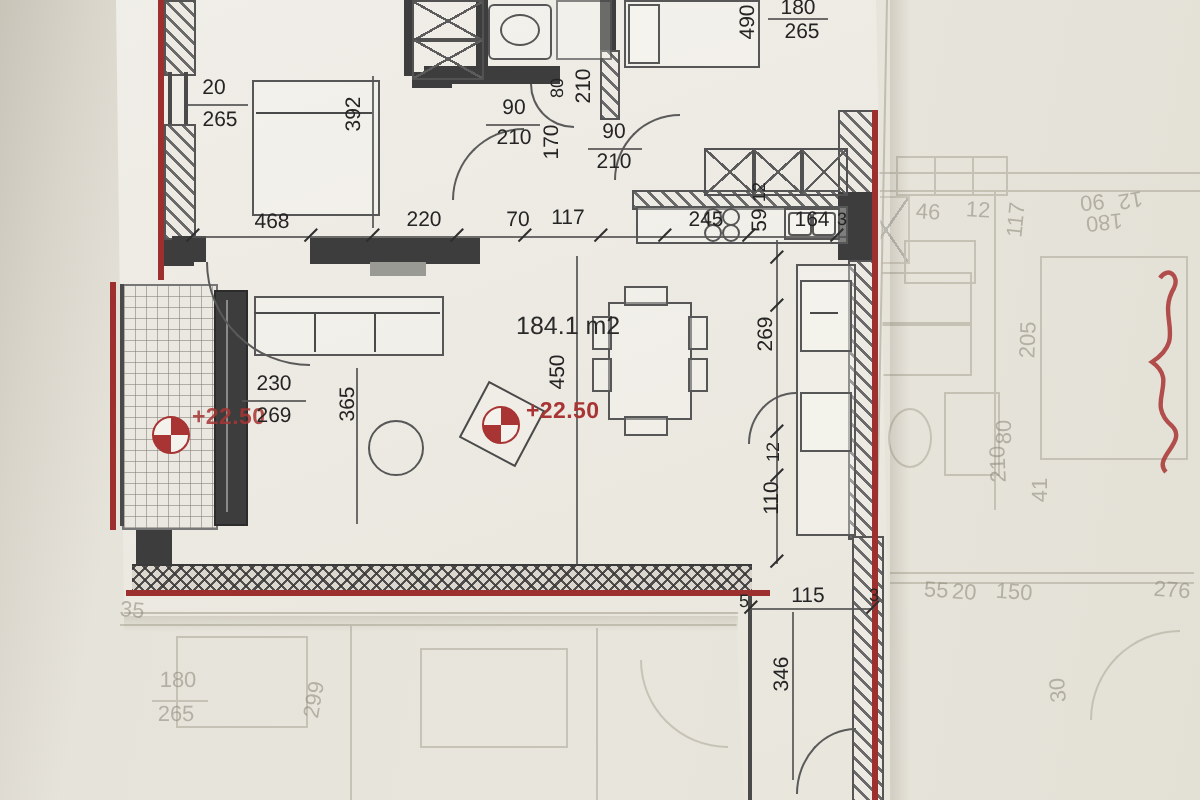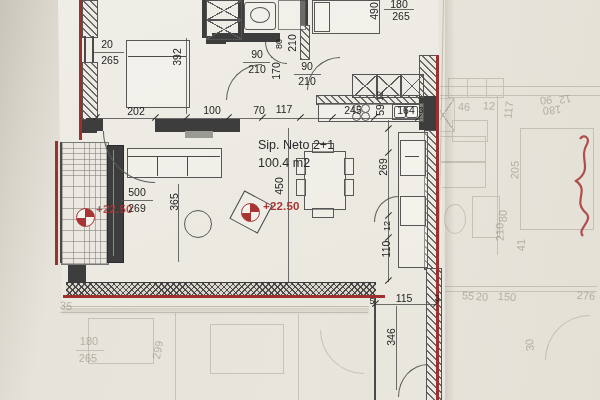--- a/index.html
+++ b/index.html
@@ -197,47 +197,46 @@
   <div class="abs tick" style="left:384px;top:280px;transform:rotate(-45deg);"></div>
   <div class="abs tick" style="left:371px;top:303px;transform:rotate(-45deg);"></div>
   <div class="abs tick" style="left:432px;top:303px;transform:rotate(-45deg);"></div>
 
   <div class="abs marker" style="left:76px;top:208px;"></div>
   <div class="abs red-text" style="left:96px;top:203px;opacity:.85;">+22.50</div>
   <div class="abs msq" style="left:235px;top:196px;width:30px;height:30px;"></div>
   <div class="abs marker" style="left:241px;top:203px;"></div>
   <div class="abs red-text" style="left:263px;top:200px;">+22.50</div>
 
-  <div class="abs room-name" style="left:258px;top:138px;">Sip. Neto 2+1</div>
-  <div class="abs room-name" style="left:258px;top:156px;">100.4 m2</div>
+  <div class="abs room-name" style="left:258px;top:156px;">184.1 m2</div>
 
   <div class="abs" id="ann-main" style="left:0;top:0;width:600px;height:400px;pointer-events:none;">
       <span class="dim" style="left: 107px; top: 44px; transform: translate(-50%, -50%);">20</span>
       <span class="dim" style="left: 110px; top: 60px; transform: translate(-50%, -50%);">265</span>
       <span class="dim" style="left: 177px; top: 57px; transform: translate(-50%, -50%) rotate(-90deg);">392</span>
-      <span class="dim" style="left: 136px; top: 111px; transform: translate(-50%, -50%);">202</span>
-      <span class="dim" style="left: 212px; top: 110px; transform: translate(-50%, -50%);">100</span>
+      <span class="dim" style="left: 136px; top: 111px; transform: translate(-50%, -50%);">468</span>
+      <span class="dim" style="left: 212px; top: 110px; transform: translate(-50%, -50%);">220</span>
       <span class="dim" style="left: 259px; top: 110px; transform: translate(-50%, -50%);">70</span>
       <span class="dim" style="left: 284px; top: 109px; transform: translate(-50%, -50%);">117</span>
       <span class="dim" style="left: 257px; top: 54px; transform: translate(-50%, -50%);">90</span>
       <span class="dim" style="left: 257px; top: 69px; transform: translate(-50%, -50%);">210</span>
       <span class="dim sm" style="left: 279px; top: 44px; transform: translate(-50%, -50%) rotate(-90deg);">80</span>
       <span class="dim" style="left: 292px; top: 43px; transform: translate(-50%, -50%) rotate(-90deg);">210</span>
       <span class="dim" style="left: 276px; top: 71px; transform: translate(-50%, -50%) rotate(-90deg);">170</span>
       <span class="dim" style="left: 307px; top: 66px; transform: translate(-50%, -50%);">90</span>
       <span class="dim" style="left: 307px; top: 81px; transform: translate(-50%, -50%);">210</span>
       <span class="dim" style="left: 374px; top: 11px; transform: translate(-50%, -50%) rotate(-90deg);">490</span>
       <span class="dim" style="left: 399px; top: 4px; transform: translate(-50%, -50%);">180</span>
       <span class="dim" style="left: 401px; top: 16px; transform: translate(-50%, -50%);">265</span>
       <span class="dim" style="left: 353px; top: 110px; transform: translate(-50%, -50%); text-align: center;">245</span>
       <span class="dim sm" style="left: 380px; top: 96px; transform: translate(-50%, -50%) rotate(-90deg);">12</span>
       <span class="dim" style="left: 380px; top: 110px; transform: translate(-50%, -50%) rotate(-90deg);">59</span>
       <span class="dim" style="left: 406px; top: 110px; transform: translate(-50%, -50%);">164</span>
       <span class="dim sm" style="left: 421px; top: 110px; transform: translate(-50%, -50%);">3</span>
-      <span class="dim" style="left: 137px; top: 192px; transform: translate(-50%, -50%);">500</span>
+      <span class="dim" style="left: 137px; top: 192px; transform: translate(-50%, -50%);">230</span>
       <span class="dim" style="left: 137px; top: 208px; transform: translate(-50%, -50%);">269</span>
       <span class="dim" style="left: 174px; top: 202px; transform: translate(-50%, -50%) rotate(-90deg);">365</span>
       <span class="dim" style="left: 279px; top: 186px; transform: translate(-50%, -50%) rotate(-90deg);">450</span>
       <span class="dim" style="left: 383px; top: 167px; transform: translate(-50%, -50%) rotate(-90deg);">269</span>
       <span class="dim sm" style="left: 387px; top: 226px; transform: translate(-50%, -50%) rotate(-90deg);">12</span>
       <span class="dim" style="left: 386px; top: 249px; transform: translate(-50%, -50%) rotate(-90deg);">110</span>
       <span class="dim" style="left: 404px; top: 298px; transform: translate(-50%, -50%);">115</span>
       <span class="dim sm" style="left: 372px; top: 301px; transform: translate(-50%, -50%);">5</span>
       <span class="dim sm" style="left: 437px; top: 298px; transform: translate(-50%, -50%);">3</span>
       <span class="dim" style="left: 391px; top: 337px; transform: translate(-50%, -50%) rotate(-90deg);">346</span>

